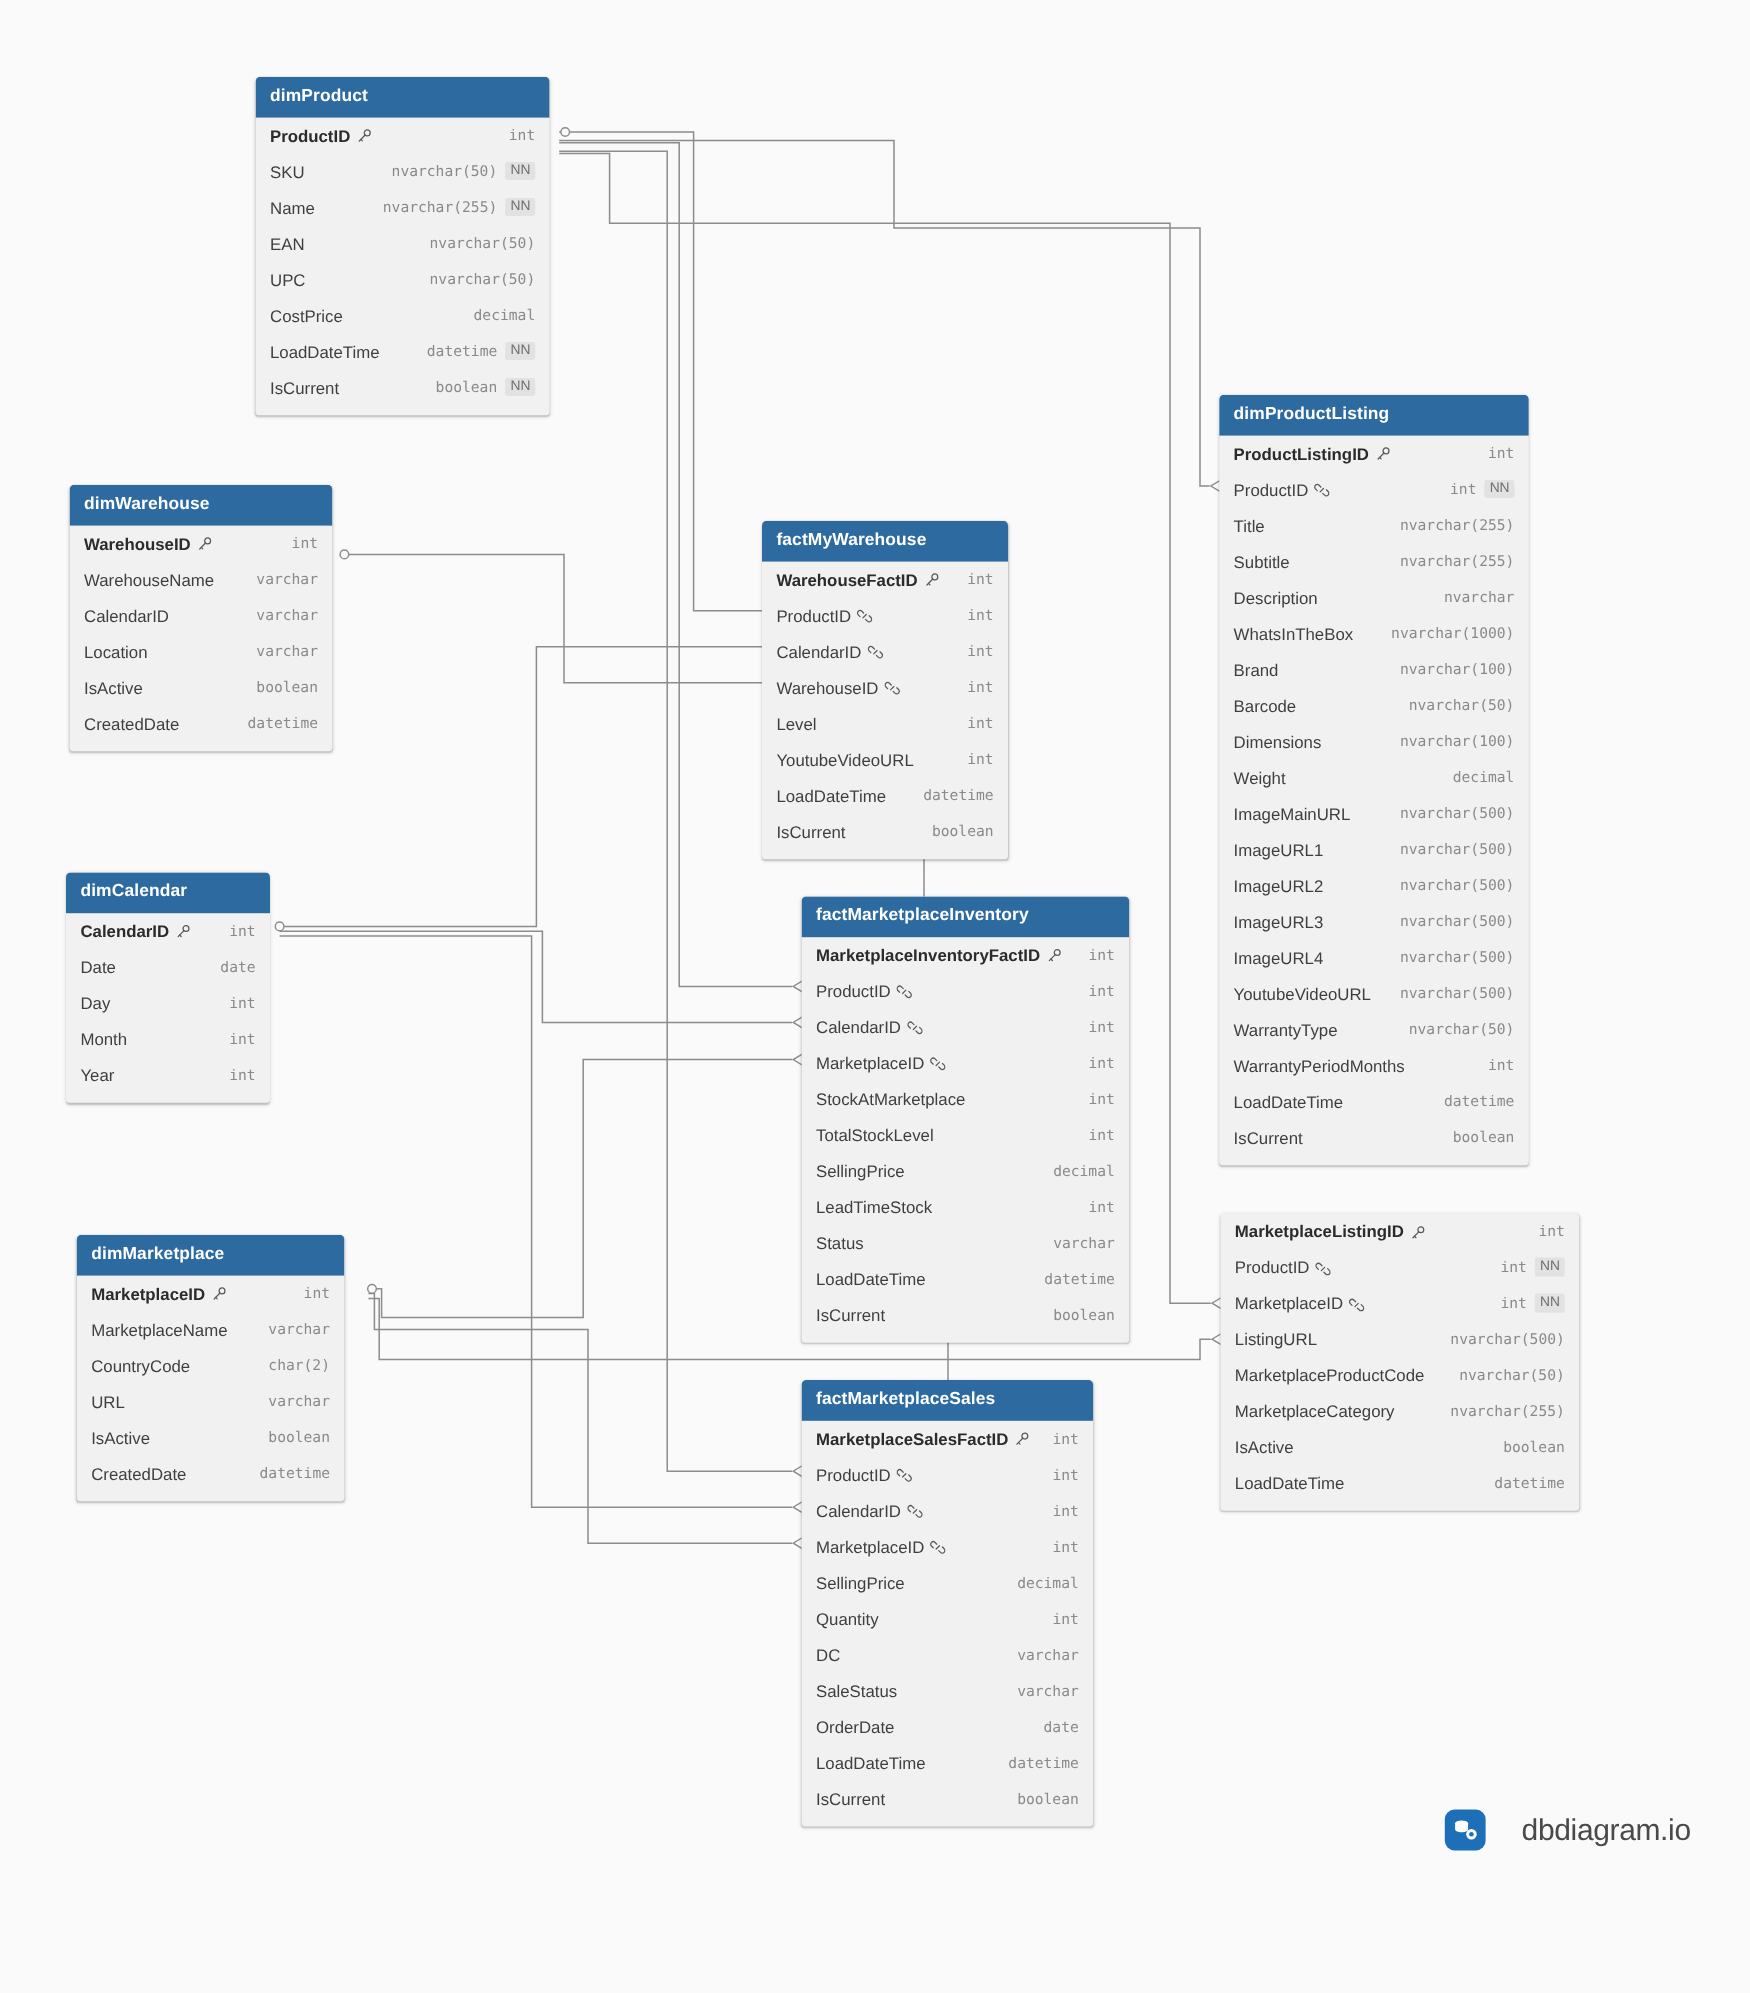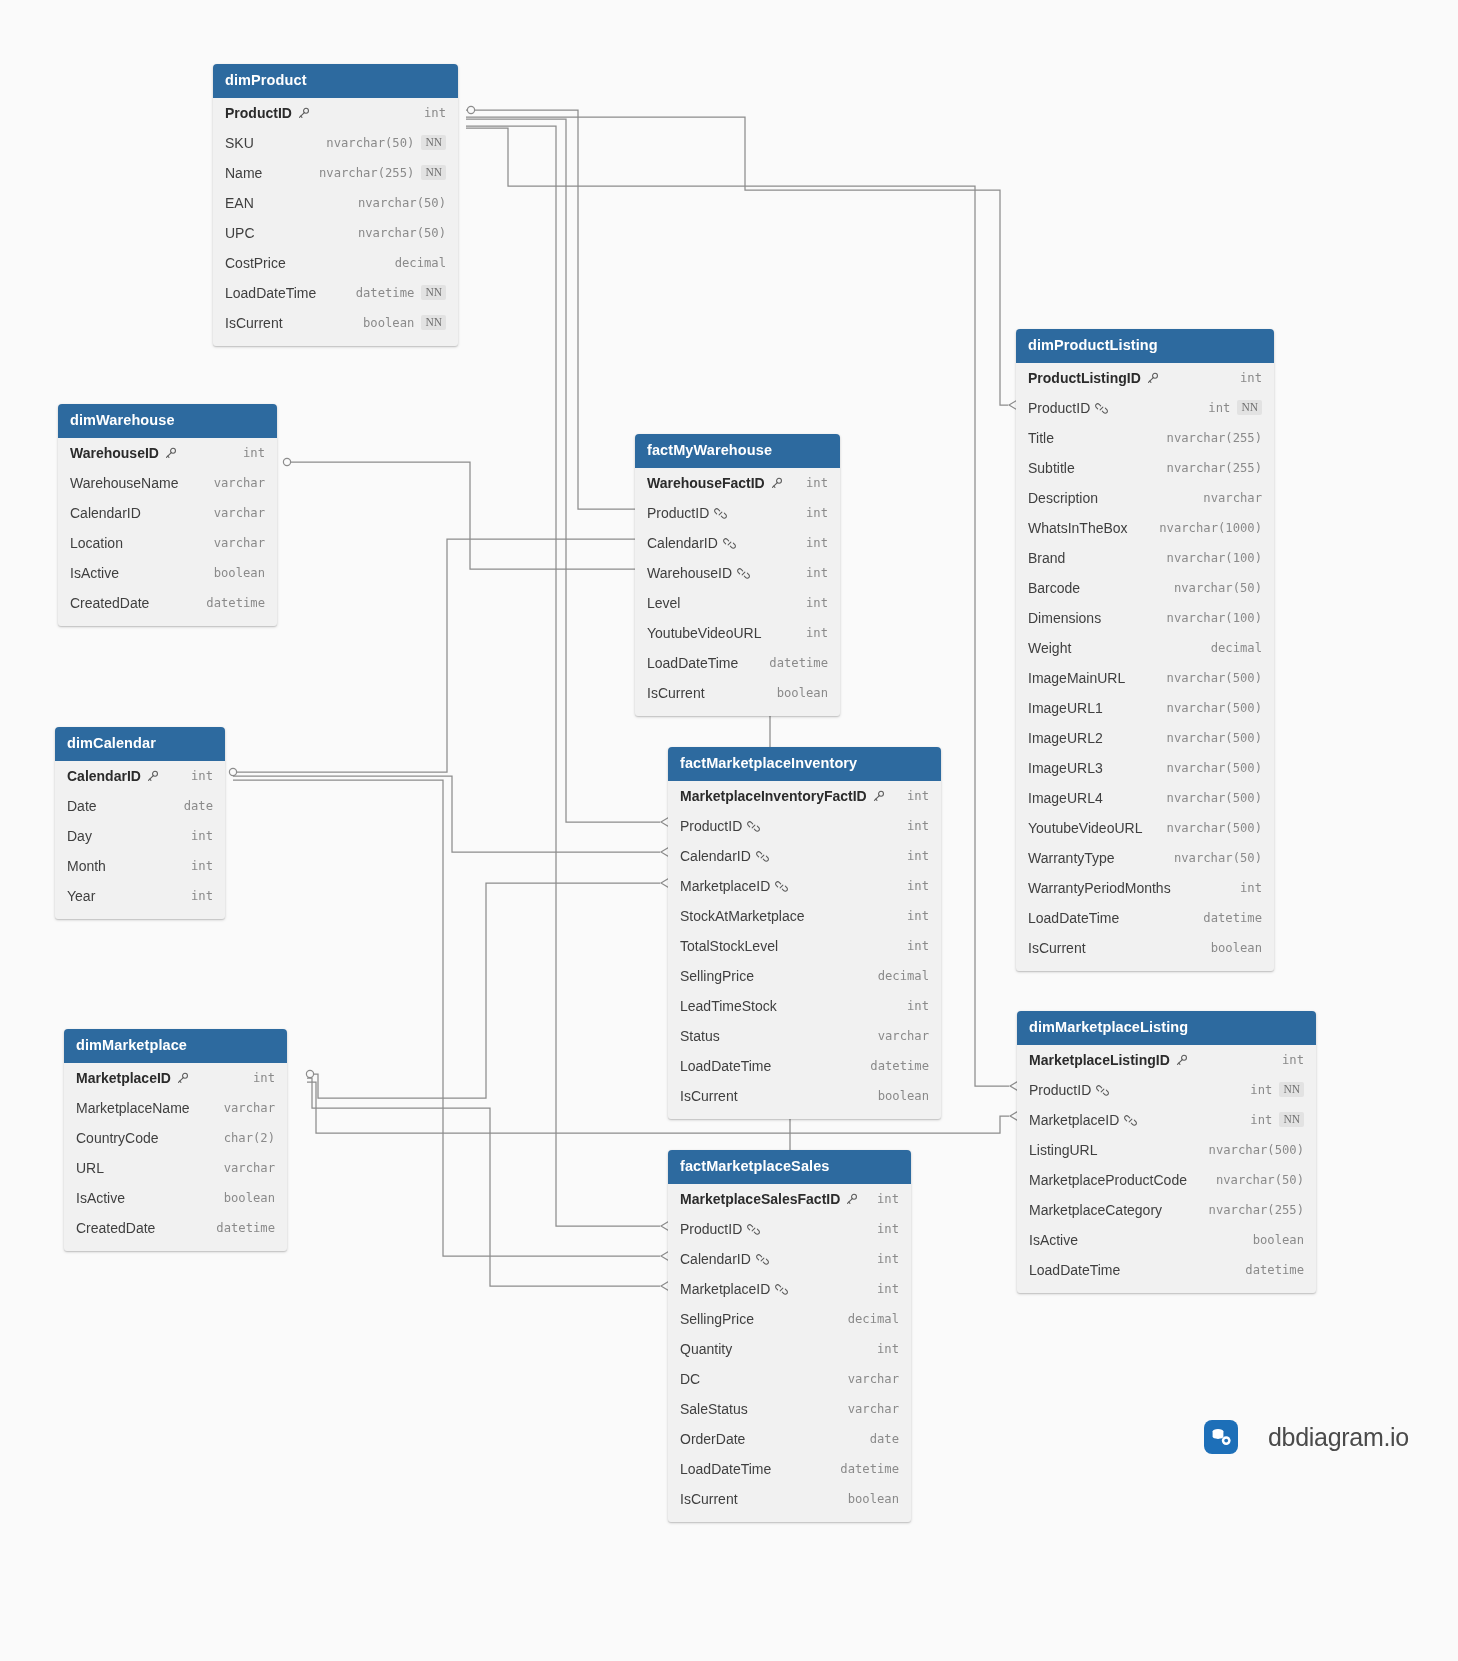--- a/index.html
+++ b/index.html
@@ -65,21 +65,21 @@
     flex: 0 0 auto;
     color: #8a8a8a;
     font-family: "DejaVu Sans Mono", monospace;
     font-size: 12.2px;
   }
   .nn-badge {
     flex: 0 0 auto;
     margin-left: 7px;
     background: #e2e2e2;
     color: #6f6f6f;
-    font-family: Liberation Serif, serif;
+    font-family: Liberation Sans, sans-serif;
     font-size: 11.5px;
     border-radius: 2px;
     padding: 2px 4px 2px 4px;
     line-height: 1;
   }
   .key-icon, .fk-icon {
     display: inline-block;
     width: 13px; height: 13px;
     position: relative;
     top: 1px;
@@ -884,21 +884,20 @@
         <div class="field-row">
           <span class="field-name">
             <span>IsCurrent</span>
           </span>
           <span class="field-spacer"></span>
           <span class="field-type">boolean</span>
         </div>
         <div style="height: 8px;"></div>
       </div>
       <div class="table-box" style="left: 1017px; top: 1011px; width: 299px;">
-        <div class="table-header">dimMarketplaceListing</div>
         <div class="field-row pk">
           <span class="field-name">
             <span>MarketplaceListingID</span>
             <span class="key-icon">
               <svg width="13" height="13" viewBox="0 0 16 16" aria-hidden="true">
                 <g fill="none" stroke="#5a5a5a" stroke-width="1.3" stroke-linecap="round">
                   <circle cx="11.1" cy="4.6" r="3.0"></circle>
                   <path d="M9.0 6.8 L3.0 12.9"></path>
                   <path d="M4.6 11.3 L6.1 12.8"></path>
                 </g>
@@ -974,21 +973,21 @@
           <span class="field-name">
             <span>LoadDateTime</span>
           </span>
           <span class="field-spacer"></span>
           <span class="field-type">datetime</span>
         </div>
         <div style="height: 8px;"></div>
       </div>
     </div>
 
-  <div class="brand" id="brand" style="left: 1204px; top: 1420px; gap: 30px;">
+  <div class="brand" id="brand" style="left: 1204px; top: 1508px; gap: 30px;">
     <span class="brand-mark">
       <svg width="22" height="22" viewBox="0 0 22 22" aria-hidden="true">
         <ellipse cx="8" cy="5.4" rx="5.4" ry="2.3" fill="#ffffff"></ellipse>
         <path d="M2.6 5.4 v5.2 c0 1.3 2.4 2.3 5.4 2.3 s5.4-1 5.4-2.3 V5.4" fill="#ffffff"></path>
         <circle cx="16.2" cy="14.6" r="4.4" fill="#ffffff"></circle>
         <circle cx="16.2" cy="14.6" r="1.9" fill="#1d6fb8"></circle>
       </svg>
     </span>
     <span class="brand-text">dbdiagram.io</span>
   </div>

